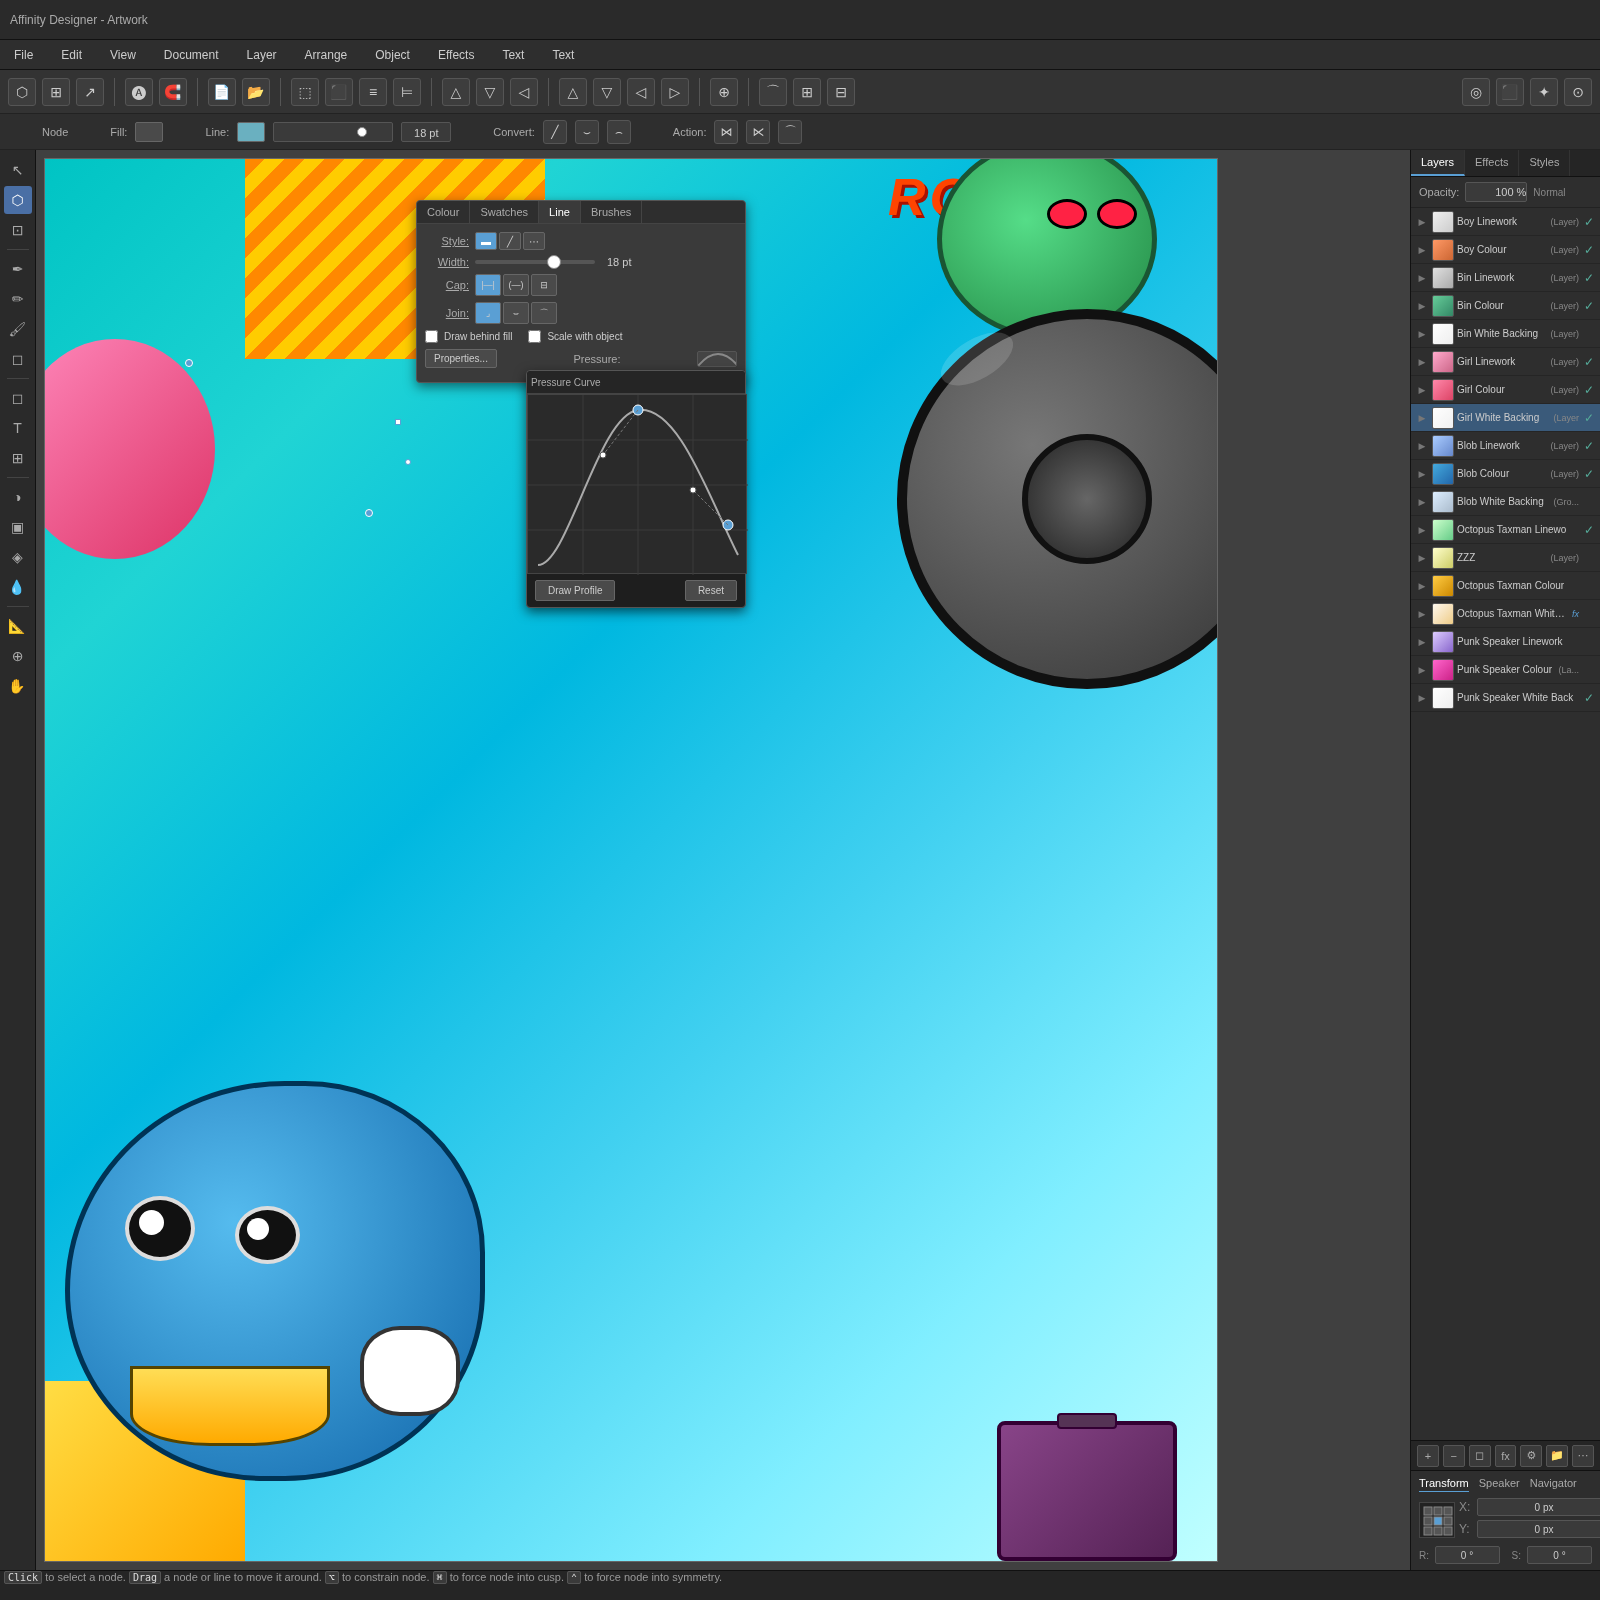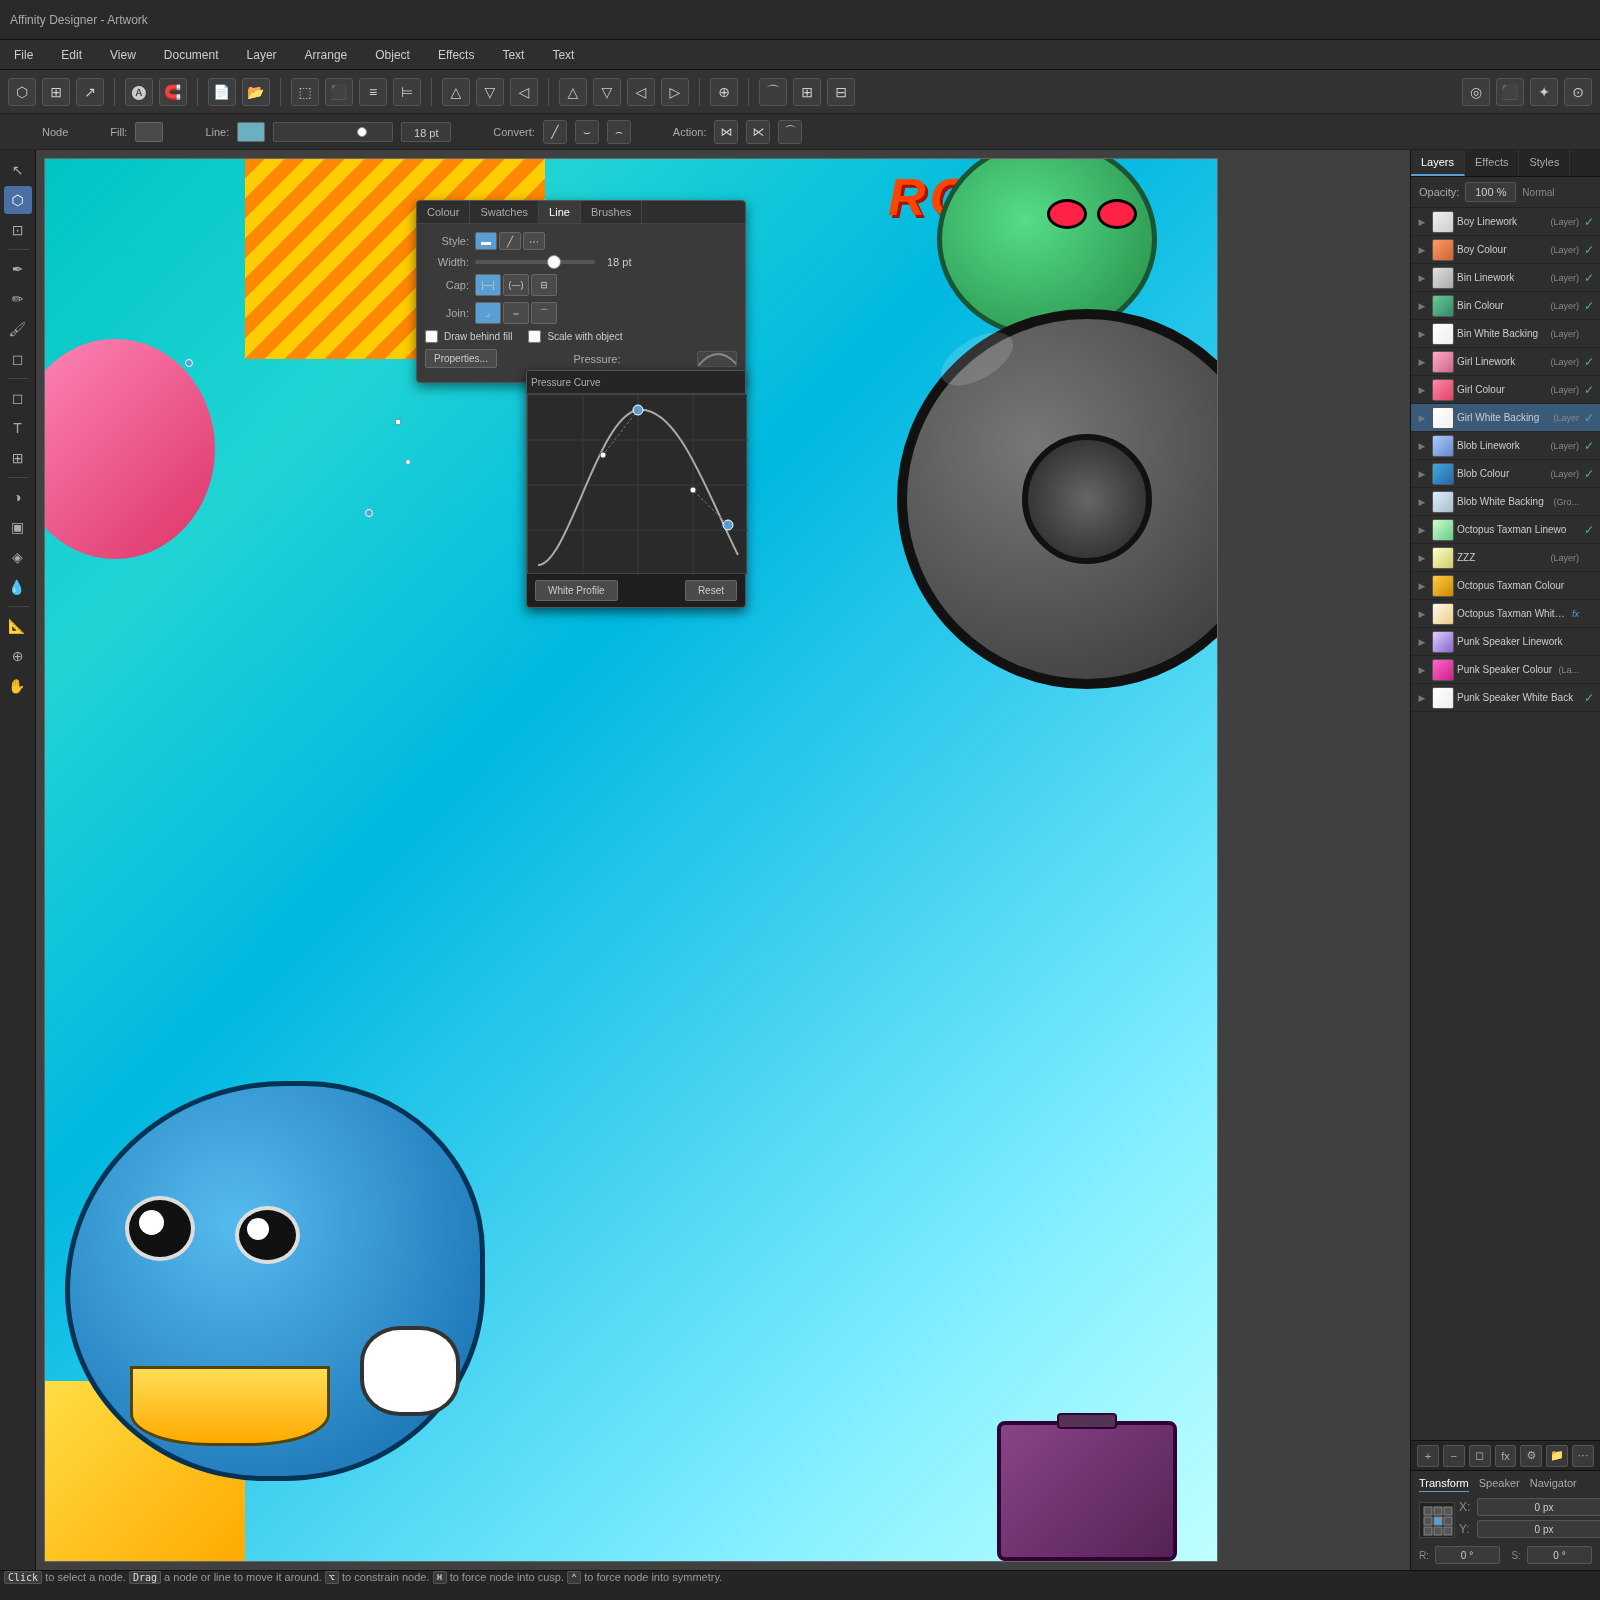--- a/index.html
+++ b/index.html
@@ -206,27 +206,27 @@
     .opacity-row {
       display: flex;
       align-items: center;
       padding: 5px 8px;
       gap: 6px;
       border-bottom: 1px solid #222;
       font-size: 11px;
     }
     .opacity-label { color: #aaa; }
     .opacity-input {
-      width: 51px;
+      width: 62px;
       height: 20px;
       background: #3a3a3a;
       border: 1px solid #555;
       border-radius: 2px;
       color: #ccc;
-      text-align: center;
+      text-align: right;
       font-size: 11px;
     }
 
     
     .layer-list {
       flex: 1;
       overflow-y: auto;
       overflow-x: hidden;
     }
     .layer-list::-webkit-scrollbar { width: 6px; }
@@ -416,20 +416,21 @@
       display: flex;
       align-items: center;
       gap: 6px;
       margin-bottom: 6px;
       font-size: 11px;
     }
     .prop-label {
       width: 44px;
       color: #aaa;
       text-align: right;
+      text-decoration: underline;
     }
 
     .style-buttons {
       display: flex;
       gap: 2px;
     }
     .style-btn {
       width: 22px;
       height: 18px;
       background: #4a4a4a;
@@ -810,21 +811,21 @@
           <circle cx="110" cy="15" r="5" fill="#5a9fd4" stroke="#fff" stroke-width="1"></circle>
           <circle cx="200" cy="130" r="5" fill="#5a9fd4" stroke="#fff" stroke-width="1"></circle>
 
           <line x1="110" y1="15" x2="75" y2="60" stroke="#777" stroke-width="1" stroke-dasharray="3,2"></line>
           <line x1="200" y1="130" x2="165" y2="95" stroke="#777" stroke-width="1" stroke-dasharray="3,2"></line>
           <circle cx="75" cy="60" r="3" fill="#fff" stroke="#555" stroke-width="1"></circle>
           <circle cx="165" cy="95" r="3" fill="#fff" stroke="#555" stroke-width="1"></circle>
         </svg>
       </div>
       <div class="pressure-footer">
-        <button class="pressure-btn">White Profile</button>
+        <button class="pressure-btn">Draw Profile</button>
         <button class="pressure-btn">Reset</button>
       </div>
     </div>
 
   </div>
 
   <div class="right-panel">
 
     <div class="panel-tabs">
       <div class="panel-tab active">Layers</div>

